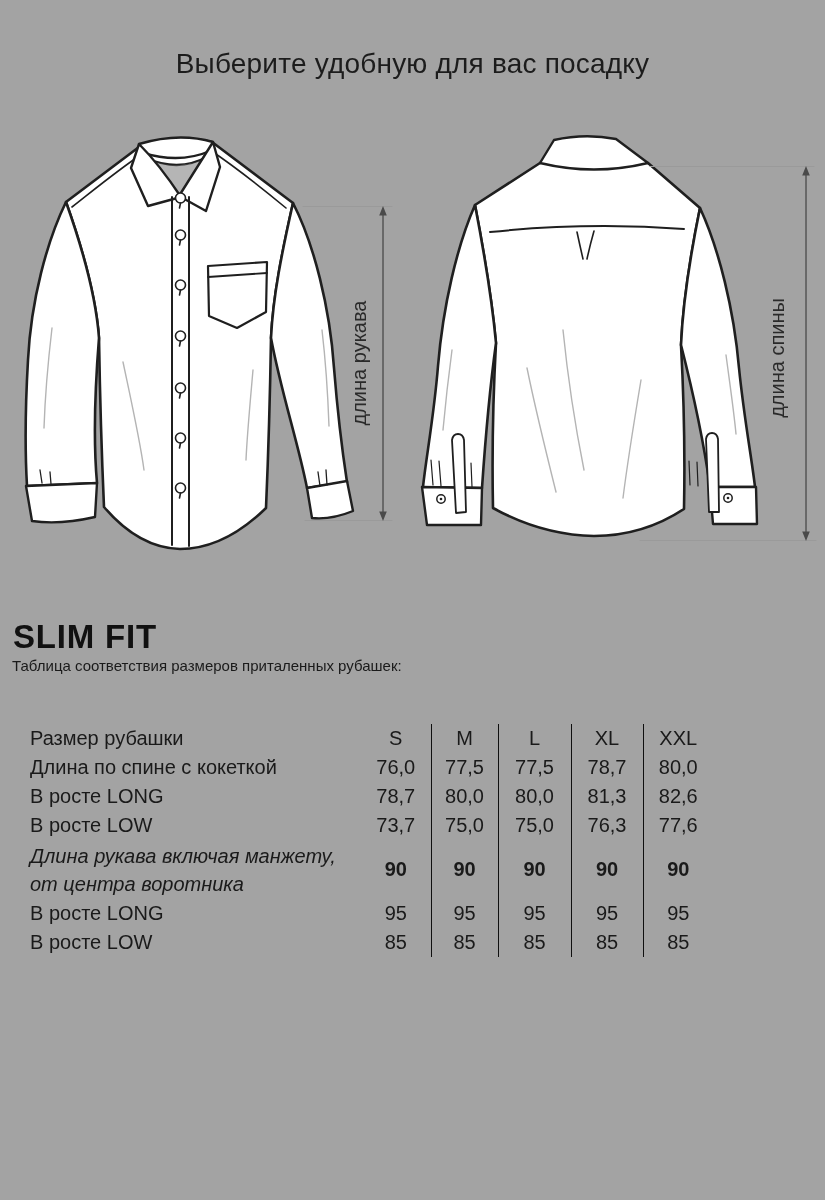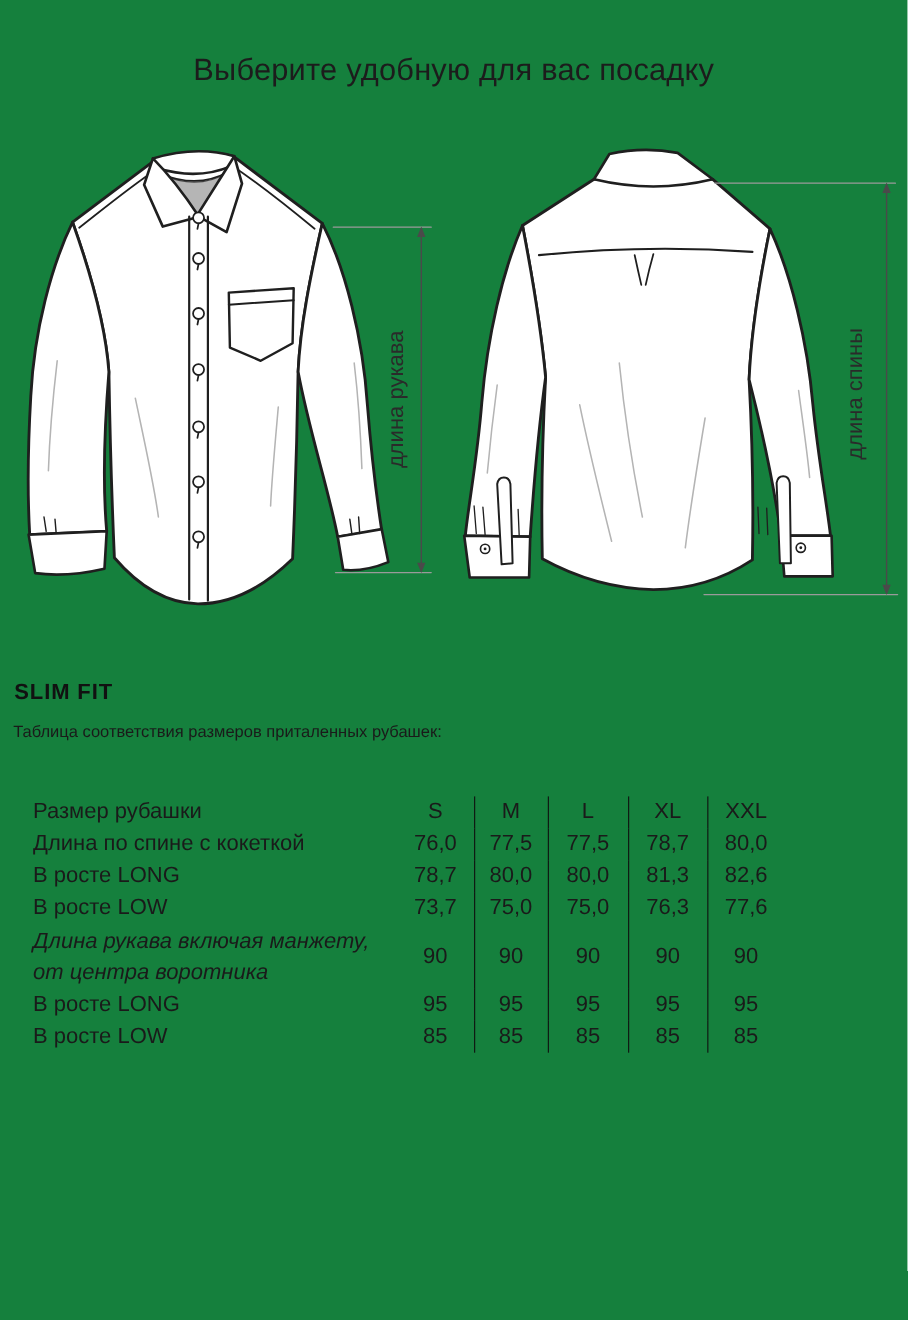--- a/index.html
+++ b/index.html
@@ -1,20 +1,20 @@
 <!DOCTYPE html>
 <html><head>
 <meta charset="utf-8">
 <style>
   html, body { margin: 0; padding: 0; background: #ffffff; }
   .page {
     position: relative;
     width: 825px;
     height: 1200px;
-    background: #15803d;
+    background: #a3a3a3;
     overflow: hidden;
     font-family: "Liberation Sans", sans-serif;
     color: #1a1a1a;
   }
   .title {
     position: absolute;
     top: 47px; left: 0;
     width: 100%;
     text-align: center;
     font-size: 28px;
@@ -27,21 +27,21 @@
     top: 0; left: 0;
   }
   svg text.dim-label {
     font-family: "Liberation Sans", sans-serif;
     font-size: 20px;
     fill: #2a2a2a;
   }
   .fit-heading {
     position: absolute;
     top: 618px; left: 13px;
-    font-size: 20px;
+    font-size: 33px;
     font-weight: 700;
     letter-spacing: 0.8px;
     color: #111111;
   }
   .table-caption {
     position: absolute;
     top: 657px; left: 12px;
     font-size: 15px;
     color: #1a1a1a;
   }
@@ -59,21 +59,21 @@
     height: 29px;
     line-height: 29px;
     white-space: nowrap;
     overflow: visible;
   }
   table.size-table td.lbl { text-align: left; }
   table.size-table td.val { text-align: center; }
   table.size-table td.div { border-left: 1px solid #0f0f0f; }
   table.size-table tr.tall td { height: 59px; }
   table.size-table tr.tall td.lbl div { line-height: 28px; font-style: italic; }
-  table.size-table tr.tall td.val { line-height: 59px; }
+  table.size-table tr.tall td.val { line-height: 59px; font-weight: bold; }
 </style>
 </head>
 <body>
 
 <div class="page">
 
   <div class="title">Выберите удобную для вас посадку</div>
 
   <svg class="diagram-svg" width="825" height="600" viewBox="0 0 825 600" stroke-linejoin="round" stroke-linecap="round">
 

